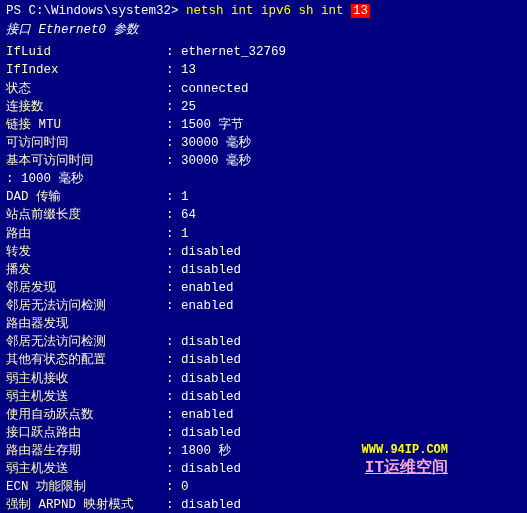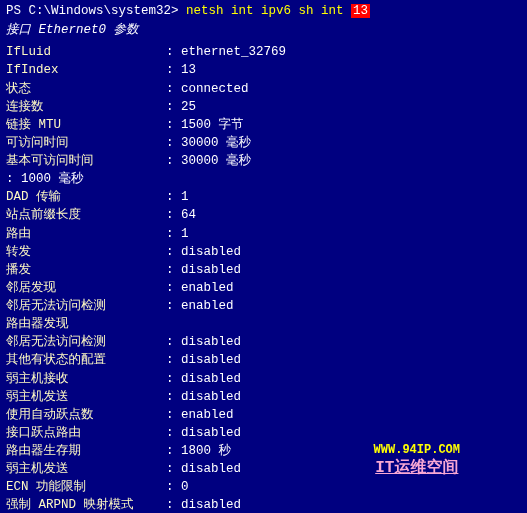--- a/index.html
+++ b/index.html
@@ -52,22 +52,22 @@
     .data-label {
       min-width: 160px;
       color: #fef9c3;
     }
     .data-value {
       color: #ffffff;
     }
     .watermark {
       position: absolute;
       bottom: 35px;
-      right: 5px;
-      text-align: center;
+      right: 17px;
+      text-align: right;
     }
     .watermark-url {
       color: #ffff00;
       font-size: 12px;
       font-weight: bold;
     }
     .watermark-name {
       color: #f9a8d4;
       font-size: 16px;
       font-weight: bold;

